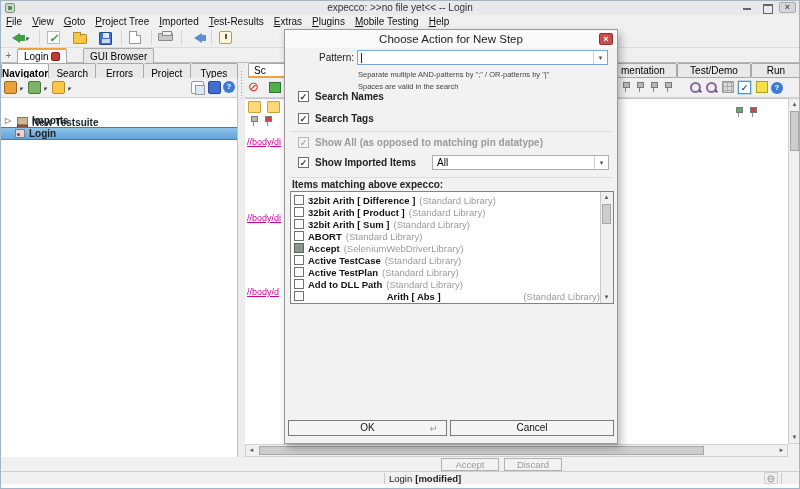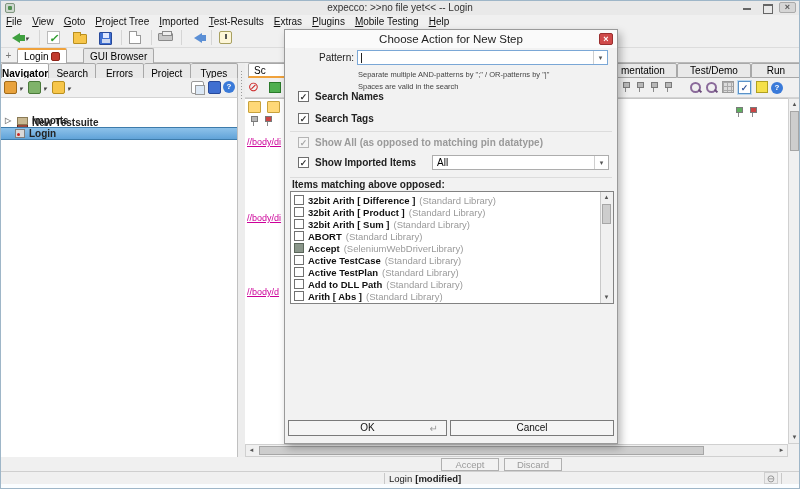--- a/index.html
+++ b/index.html
@@ -430,21 +430,21 @@
           <span>✓</span>
         </span>
       <span>Show Imported Items</span>
     </div>
     <div class="combo">
       <span class="val">All</span>
       <span class="dd-arrow">▾</span>
     </div>
 
     <div class="dlg-hr" style="top:147px;"></div>
-    <span class="dlg-label" style="left:7px;top:149px;font-weight:bold;">Items matching above opposed:</span>
+    <span class="dlg-label" style="left:7px;top:149px;font-weight:bold;">Items matching above expecco:</span>
 
     <div class="listbox">
       <div class="lrow" style="top:2px;">
           <span class="cbs"></span>
           <span class="nm">32bit Arith [ Difference ]</span>
           <span class="lib">(Standard Library)</span>
         </div>
       <div class="lrow" style="top:14px;">
           <span class="cbs"></span>
           <span class="nm">32bit Arith [ Product ]</span>
@@ -473,21 +473,21 @@
       <div class="lrow" style="top:74px;">
           <span class="cbs"></span>
           <span class="nm">Active TestPlan</span>
           <span class="lib">(Standard Library)</span>
         </div>
       <div class="lrow" style="top:86px;">
           <span class="cbs"></span>
           <span class="nm">Add to DLL Path</span>
           <span class="lib">(Standard Library)</span>
         </div>
-      <div class="lrow" style="top:98px;">
+      <div class="lrow" style="top:98px;justify-content:space-between;">
           <span class="cbs"></span>
           <span class="nm">Arith [ Abs ]</span>
           <span class="lib">(Standard Library)</span>
         </div>
       <div class="lscroll">
         <span class="sbtn" style="left:0;top:0;">▲</span>
         <span class="sthumb" style="left:1px;top:12px;width:9px;height:20px;"></span>
         <span class="sbtn" style="left:0;bottom:0;">▼</span>
       </div>
     </div>

